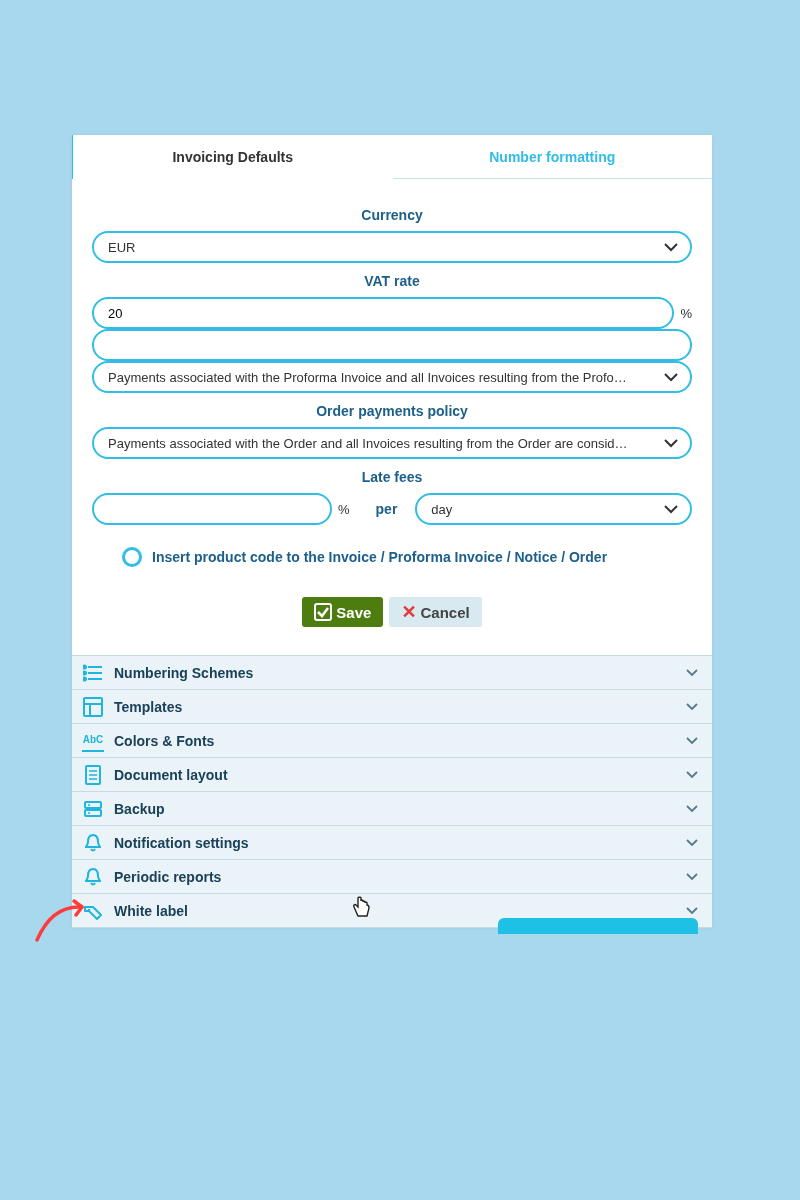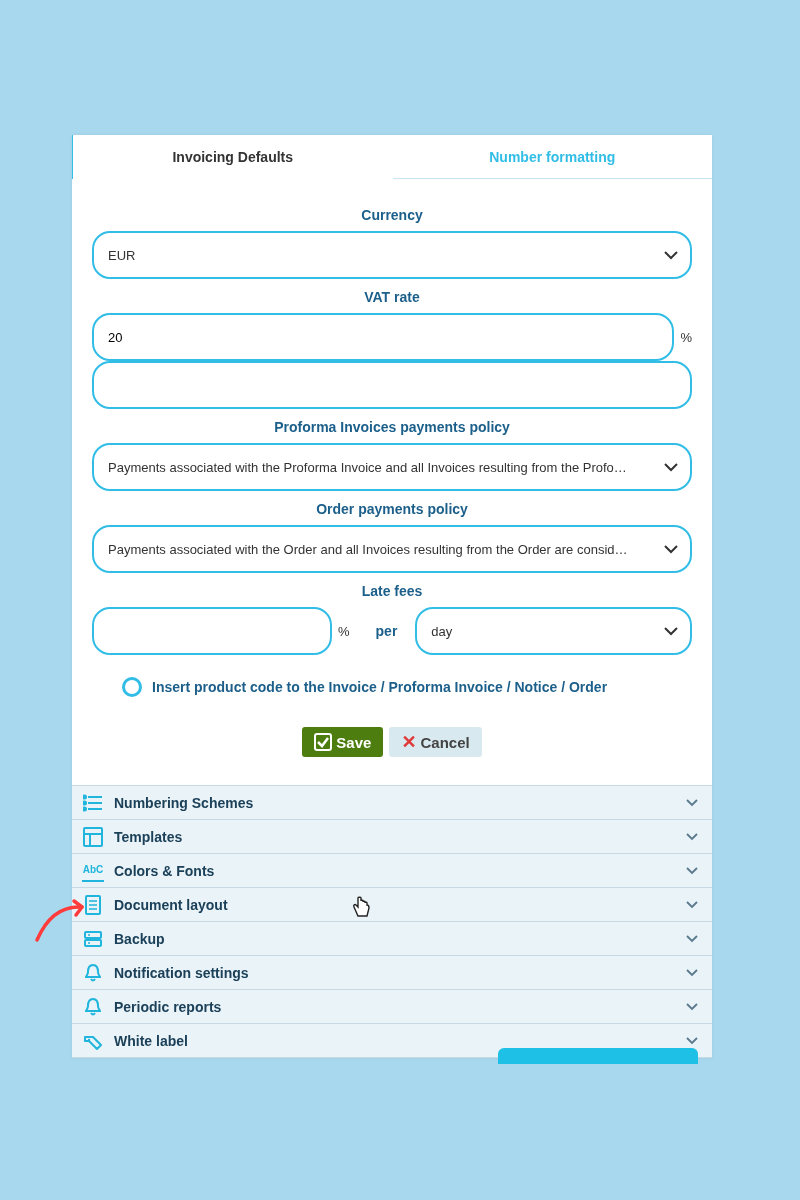--- a/index.html
+++ b/index.html
@@ -47,21 +47,21 @@
     text-align: center;
     color: #1b5f8a;
     font-weight: bold;
     font-size: 14px;
     margin: 10px 0 8px 0;
   }
   .pill {
     width: 100%;
     border: 2px solid #31bde6;
     border-radius: 18px;
-    height: 48px;
+    height: 32px;
     padding: 0 14px;
     font-size: 13px;
     color: #333;
     background: #fff;
     outline: none;
     display: flex;
     align-items: center;
     position: relative;
   }
   .pill-select .chev {
@@ -223,21 +223,20 @@
       <div class="pill" style="flex:1">
         <input class="pill-input" value="20" style="">
       </div>
       <span class="suffix">%</span>
     </div>
 
     <div class="pill">
       <input class="pill-input" value="" style="">
     </div>
 
-    <div class="field-label">Proforma Invoices payments policy</div>
     <div class="pill pill-select">
       <span class="pill-text">Payments associated with the Proforma Invoice and all Invoices resulting from the Profo…</span>
       <span class="chev">
         <svg width="14" height="10" viewBox="0 0 14 10">
             <path d="M1 2 L7 8 L13 2" stroke="#333" stroke-width="2" fill="none"></path>
           </svg>
       </span>
     </div>
 
     <div class="field-label">Order payments policy</div>

